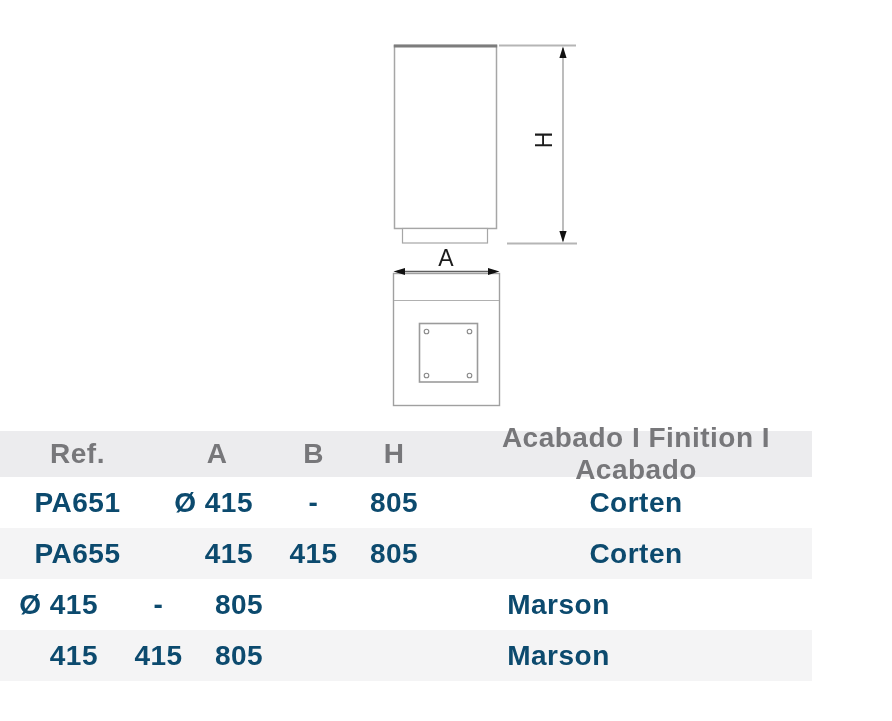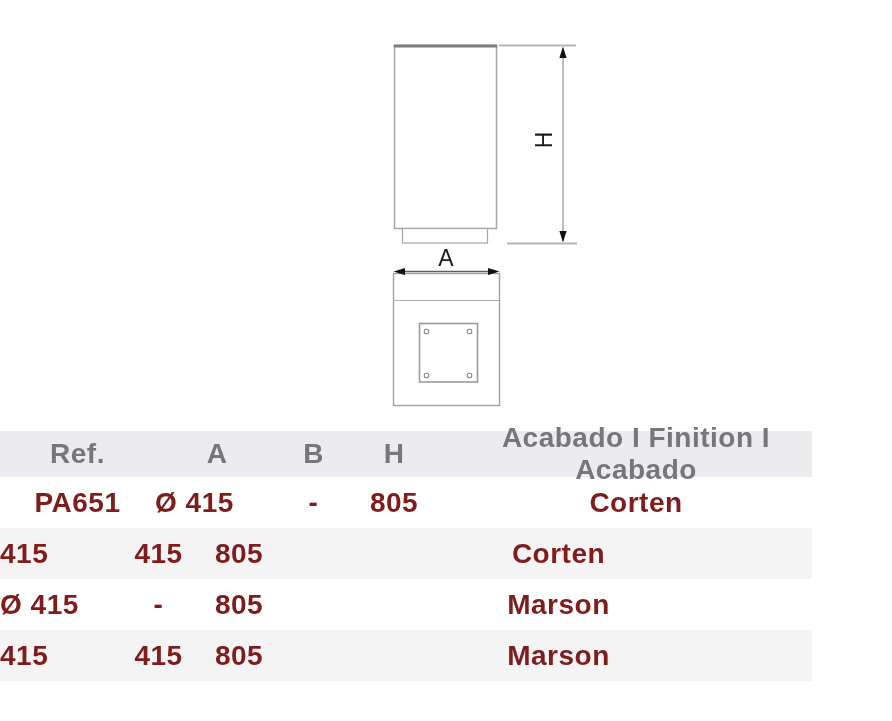--- a/index.html
+++ b/index.html
@@ -23,31 +23,31 @@
     top: 431px;
     width: 812px;
   }
   .t-row {
     display: flex;
     align-items: center;
     height: 51px;
     font-weight: bold;
     font-size: 28px;
     letter-spacing: 0.5px;
-    color: #7f1d1d;
+    color: #0c4a6e;
     background: #ffffff;
   }
   .t-row.header {
     height: 46px;
     background: #ececee;
     color: #77777a;
   }
   .t-row.alt { background: #f4f4f5; }
   .c-ref    { width: 155px; text-align: center; }
-  .c-a      { width: 112px; text-align: left; padding-right: 14px; box-sizing: border-box; }
+  .c-a      { width: 112px; text-align: right; padding-right: 14px; box-sizing: border-box; }
   .header .c-a { text-align: center; padding-right: 0; padding-left: 12px; }
   .c-b      { width: 93px;  text-align: center; }
   .c-h      { width: 68px;  text-align: center; }
   .c-finish { flex: 1; text-align: center; padding-left: 32px; box-sizing: border-box; }
   .drawing-label {
     font-family: "Liberation Sans", sans-serif;
     font-size: 23px;
     fill: #1c1c1c;
   }
 </style>
@@ -103,20 +103,21 @@
 
     <div class="t-row">
       <div class="c-ref">PA651</div>
       <div class="c-a">Ø 415</div>
       <div class="c-b">-</div>
       <div class="c-h">805</div>
       <div class="c-finish">Corten</div>
     </div>
 
     <div class="t-row alt">
+      <div class="c-ref">PA655</div>
       <div class="c-a">415</div>
       <div class="c-b">415</div>
       <div class="c-h">805</div>
       <div class="c-finish">Corten</div>
     </div>
 
     <div class="t-row">
       <div class="c-a">Ø 415</div>
       <div class="c-b">-</div>
       <div class="c-h">805</div>

